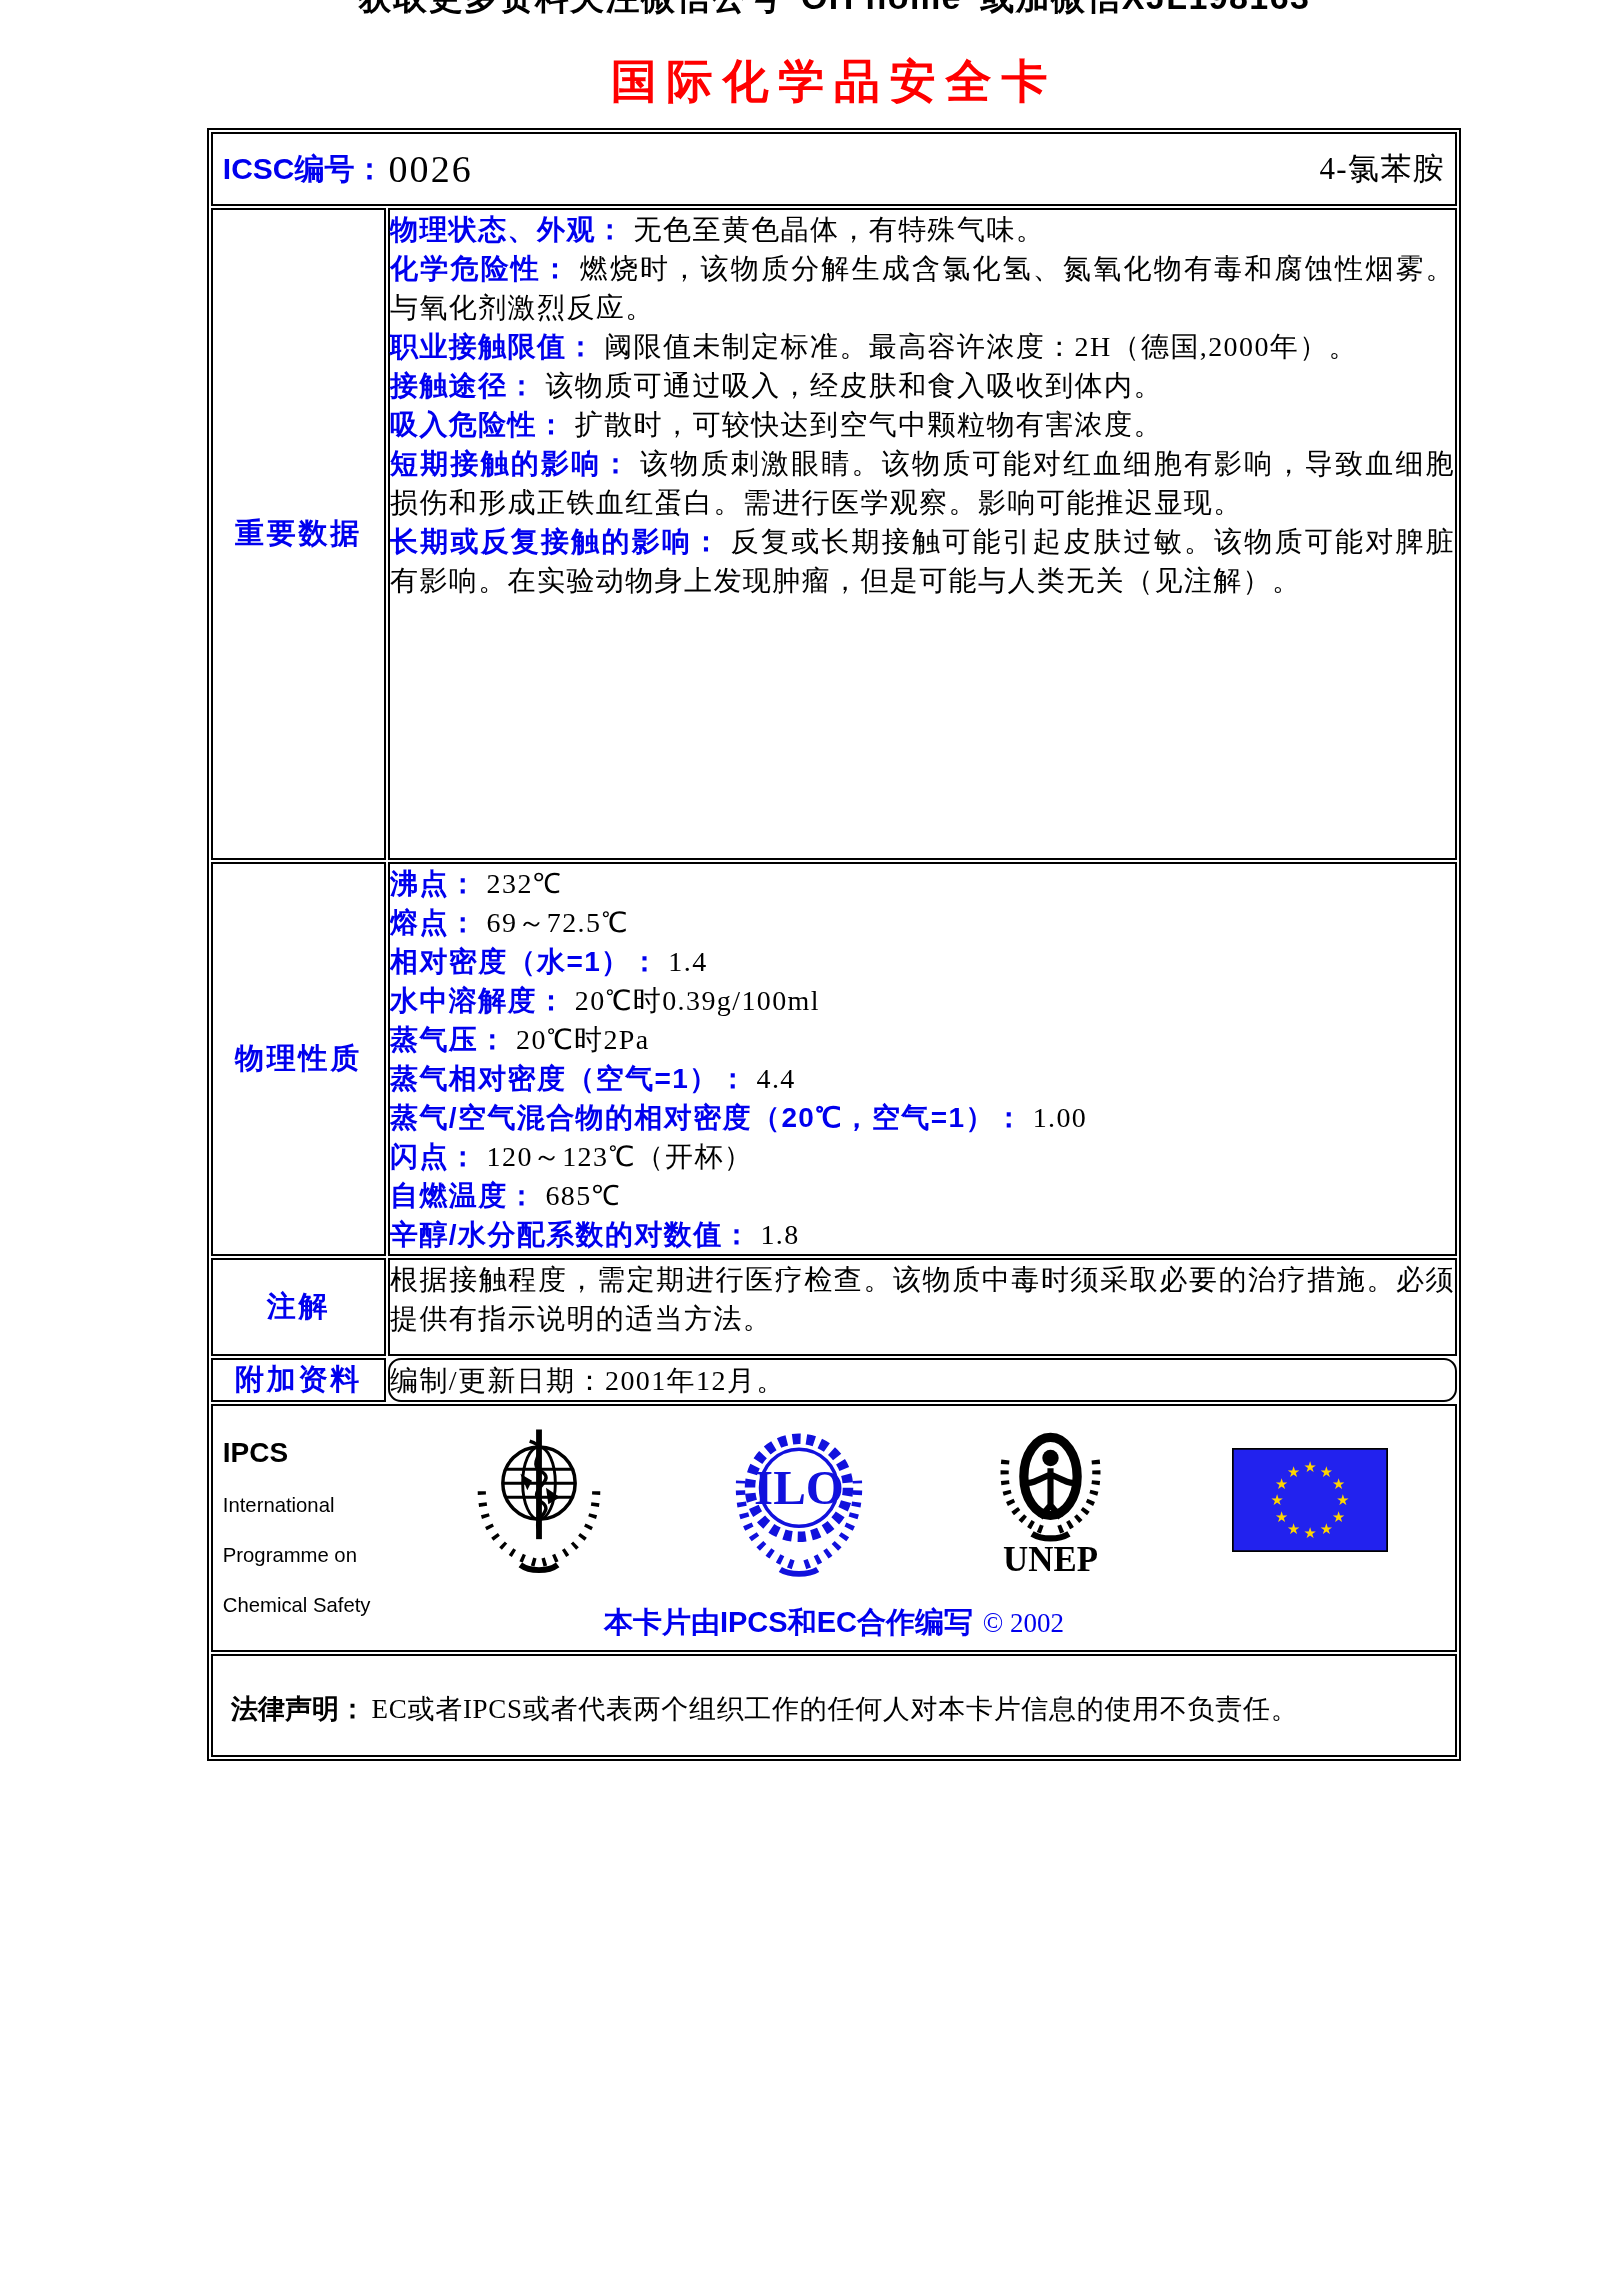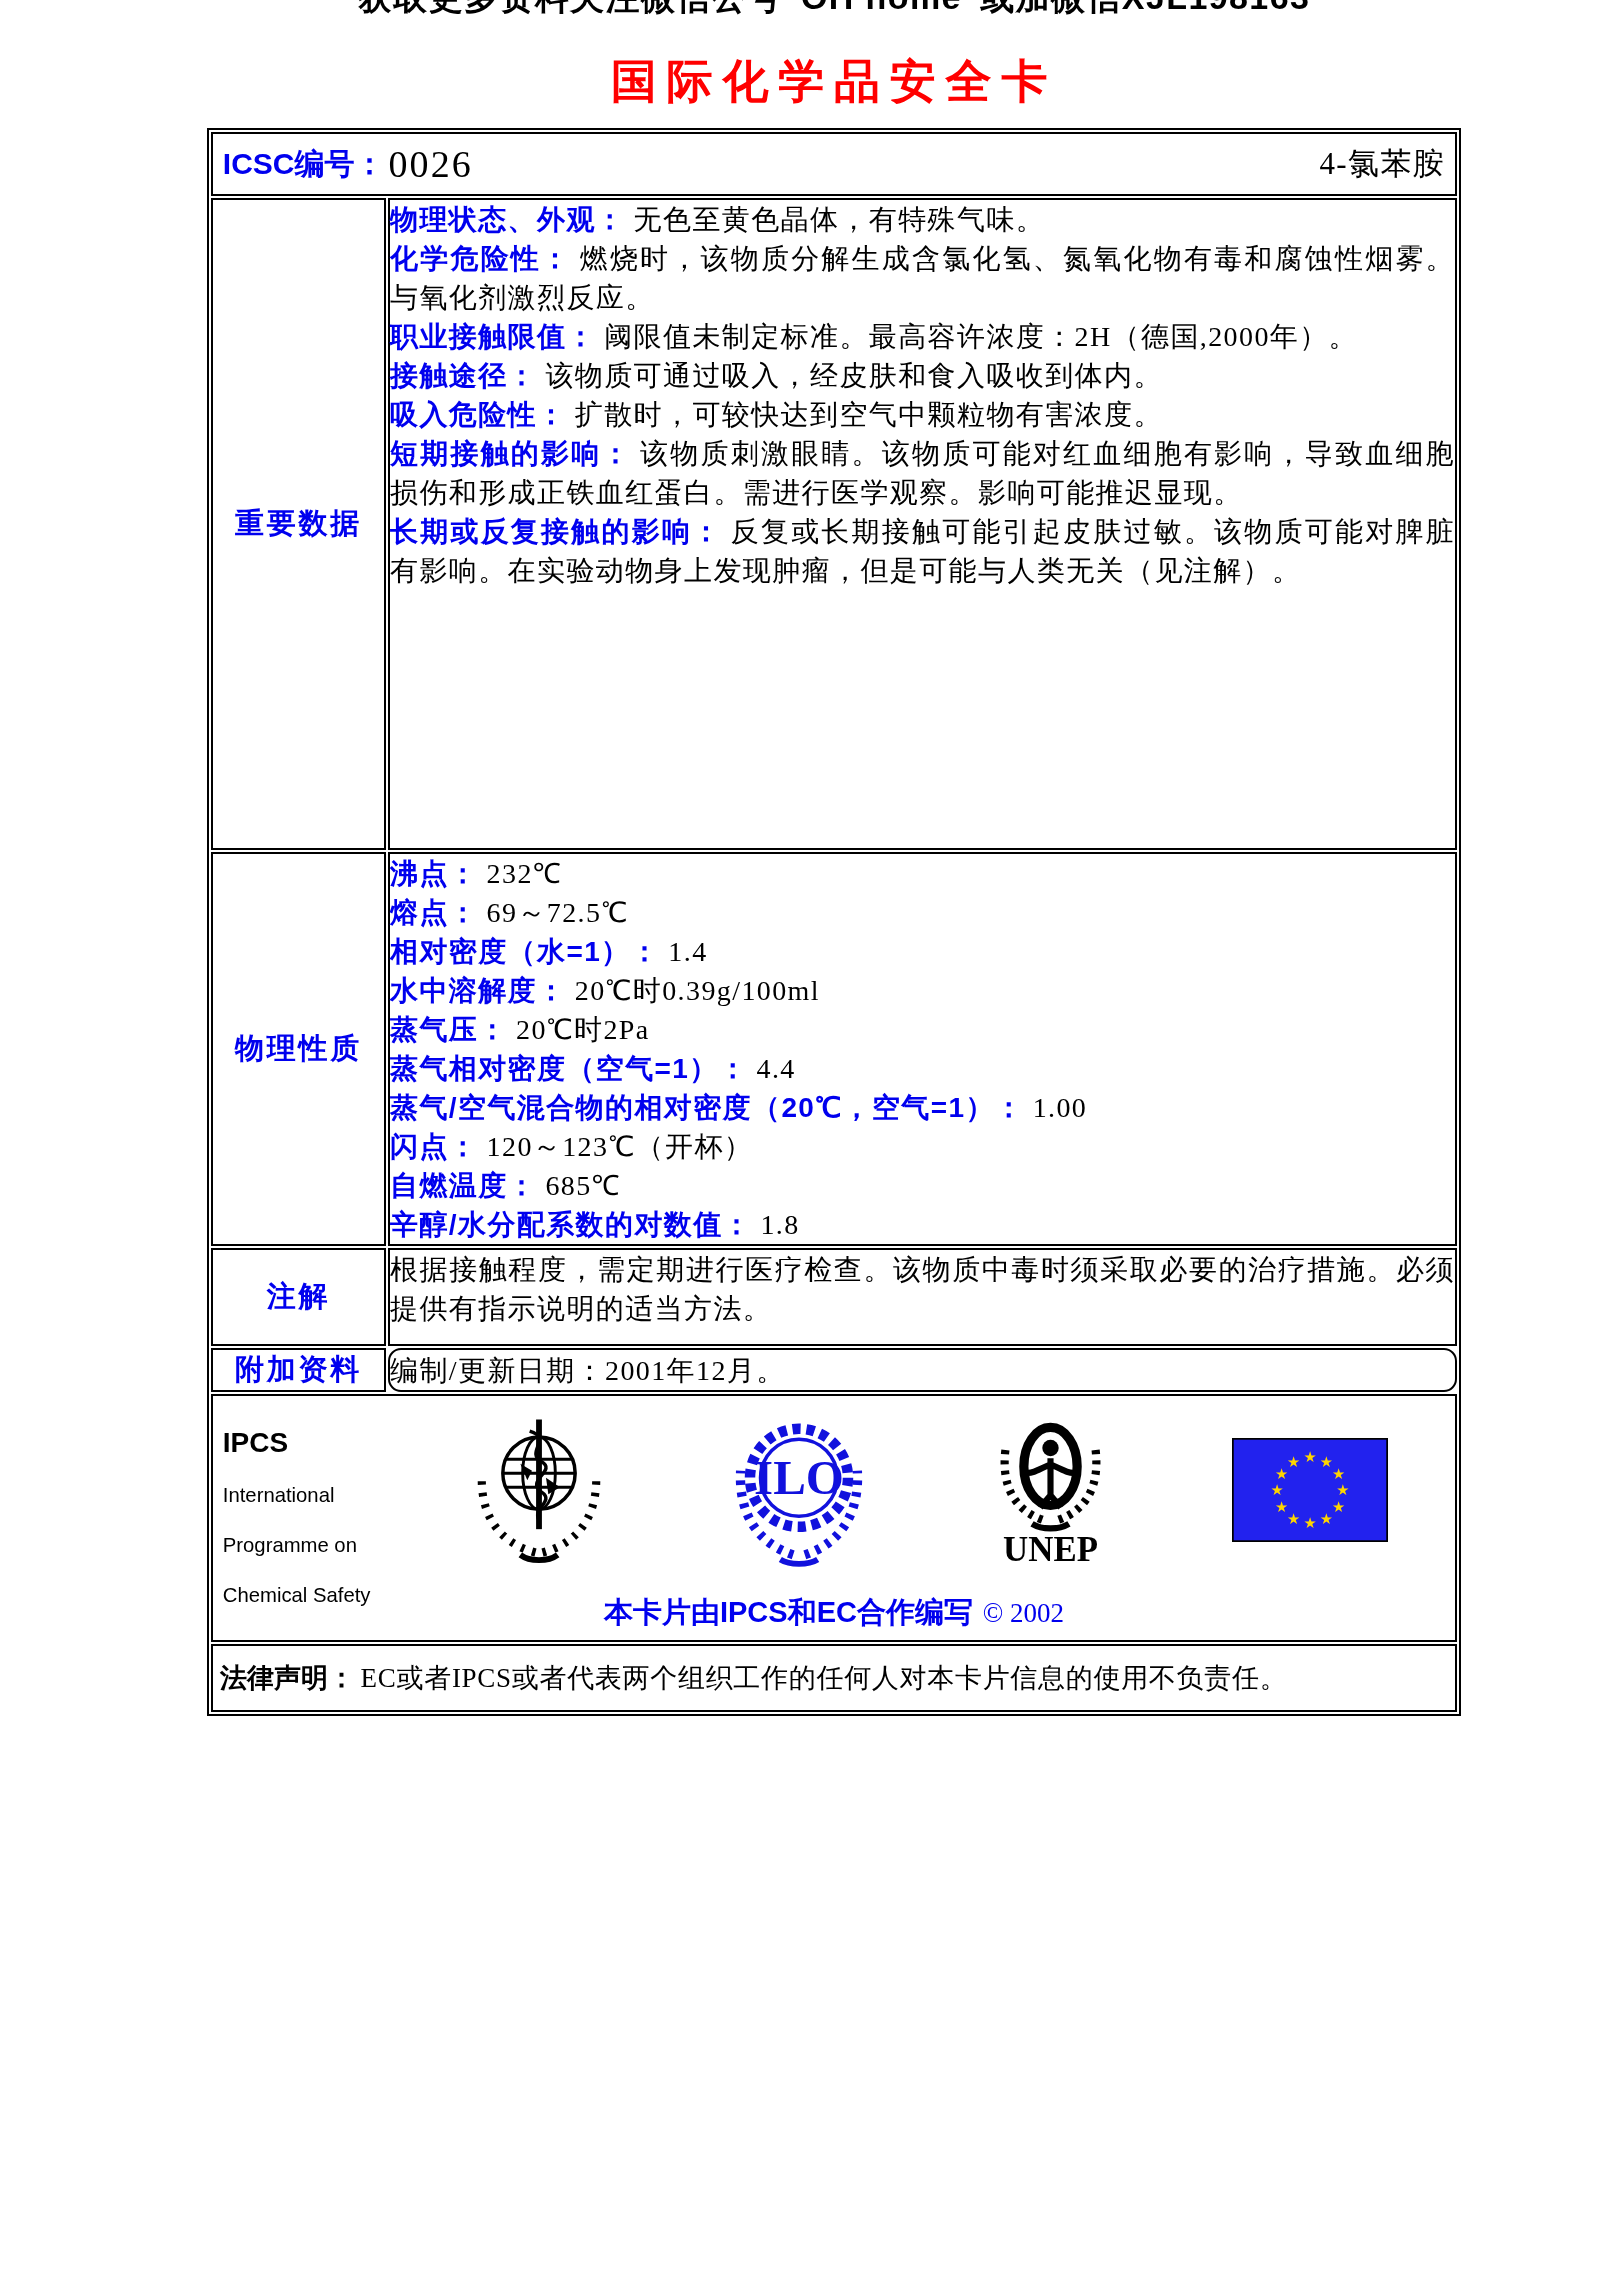--- a/index.html
+++ b/index.html
@@ -42,21 +42,21 @@
     font-family:"Liberation Sans",sans-serif;font-weight:bold;
     font-size:29px;letter-spacing:2.8px;
   }
   td.cont{
     vertical-align:top;padding:5.6px 8.4px;font-size:28px;line-height:39px;
     letter-spacing:1.4px;text-align:justify;
   }
   .kv .k{color:var(--accent-blue);font-family:"Liberation Sans",sans-serif;font-weight:bold;}
   .kv .v{color:#000;margin-left:8.4px;}
   
-  .hdr{display:flex;justify-content:space-between;align-items:center;height:60px;padding:0 9.8px;}
+  .hdr{display:flex;justify-content:space-between;align-items:center;height:70px;padding:0 9.8px;}
   .hdr .left{display:flex;align-items:center;}
   .hdr .icsc-label{color:var(--accent-blue);font-family:"Liberation Sans",sans-serif;font-weight:bold;font-size:30px;}
   .hdr .icsc-num{font-size:38px;margin-left:4px;letter-spacing:2.1px;font-family:Liberation Serif, serif;}
   .hdr .chem-name{font-size:31px;letter-spacing:1.4px;}
   
   .h-r2{height:652px;} .h-r3{height:348px;} .h-r4{height:98px;}
   .h-r5{height:98px;} .h-r6{height:41px;}
   td.cont.mid{vertical-align:middle;border-radius:13px;}
   
   .logos-cell{position:relative;height:244px;}
@@ -68,21 +68,21 @@
     display:flex;justify-content:space-around;align-items:center;
   }
   .logo{flex:0 0 auto;}
   .credit{
     position:absolute;left:0;right:0;bottom:7px;text-align:center;
     color:var(--accent-blue);
   }
   .credit .bold{font-family:"Liberation Sans",sans-serif;font-weight:bold;font-size:29px;}
   .credit .year{font-size:27px;margin-left:9.8px;}
   
-  .legal{display:flex;align-items:center;height:64px;padding:0 7px;}
+  .legal{display:flex;align-items:flex-start;height:64px;padding:0 18px;margin-top:35px;}
   .legal .k{font-family:"Liberation Sans",sans-serif;font-weight:bold;font-size:27px;flex:0 0 auto;}
   .legal .v{font-size:27px;letter-spacing:0.7px;margin-left:5.6px;}
   svg text{font-family:"Liberation Serif",serif;}
 </style>
 </head>
 <body>
 
 <div class="topstrip">
   <span class="inner">获取更多资料关注微信公号“OH home”或加微信XJL198163</span>
 </div>

